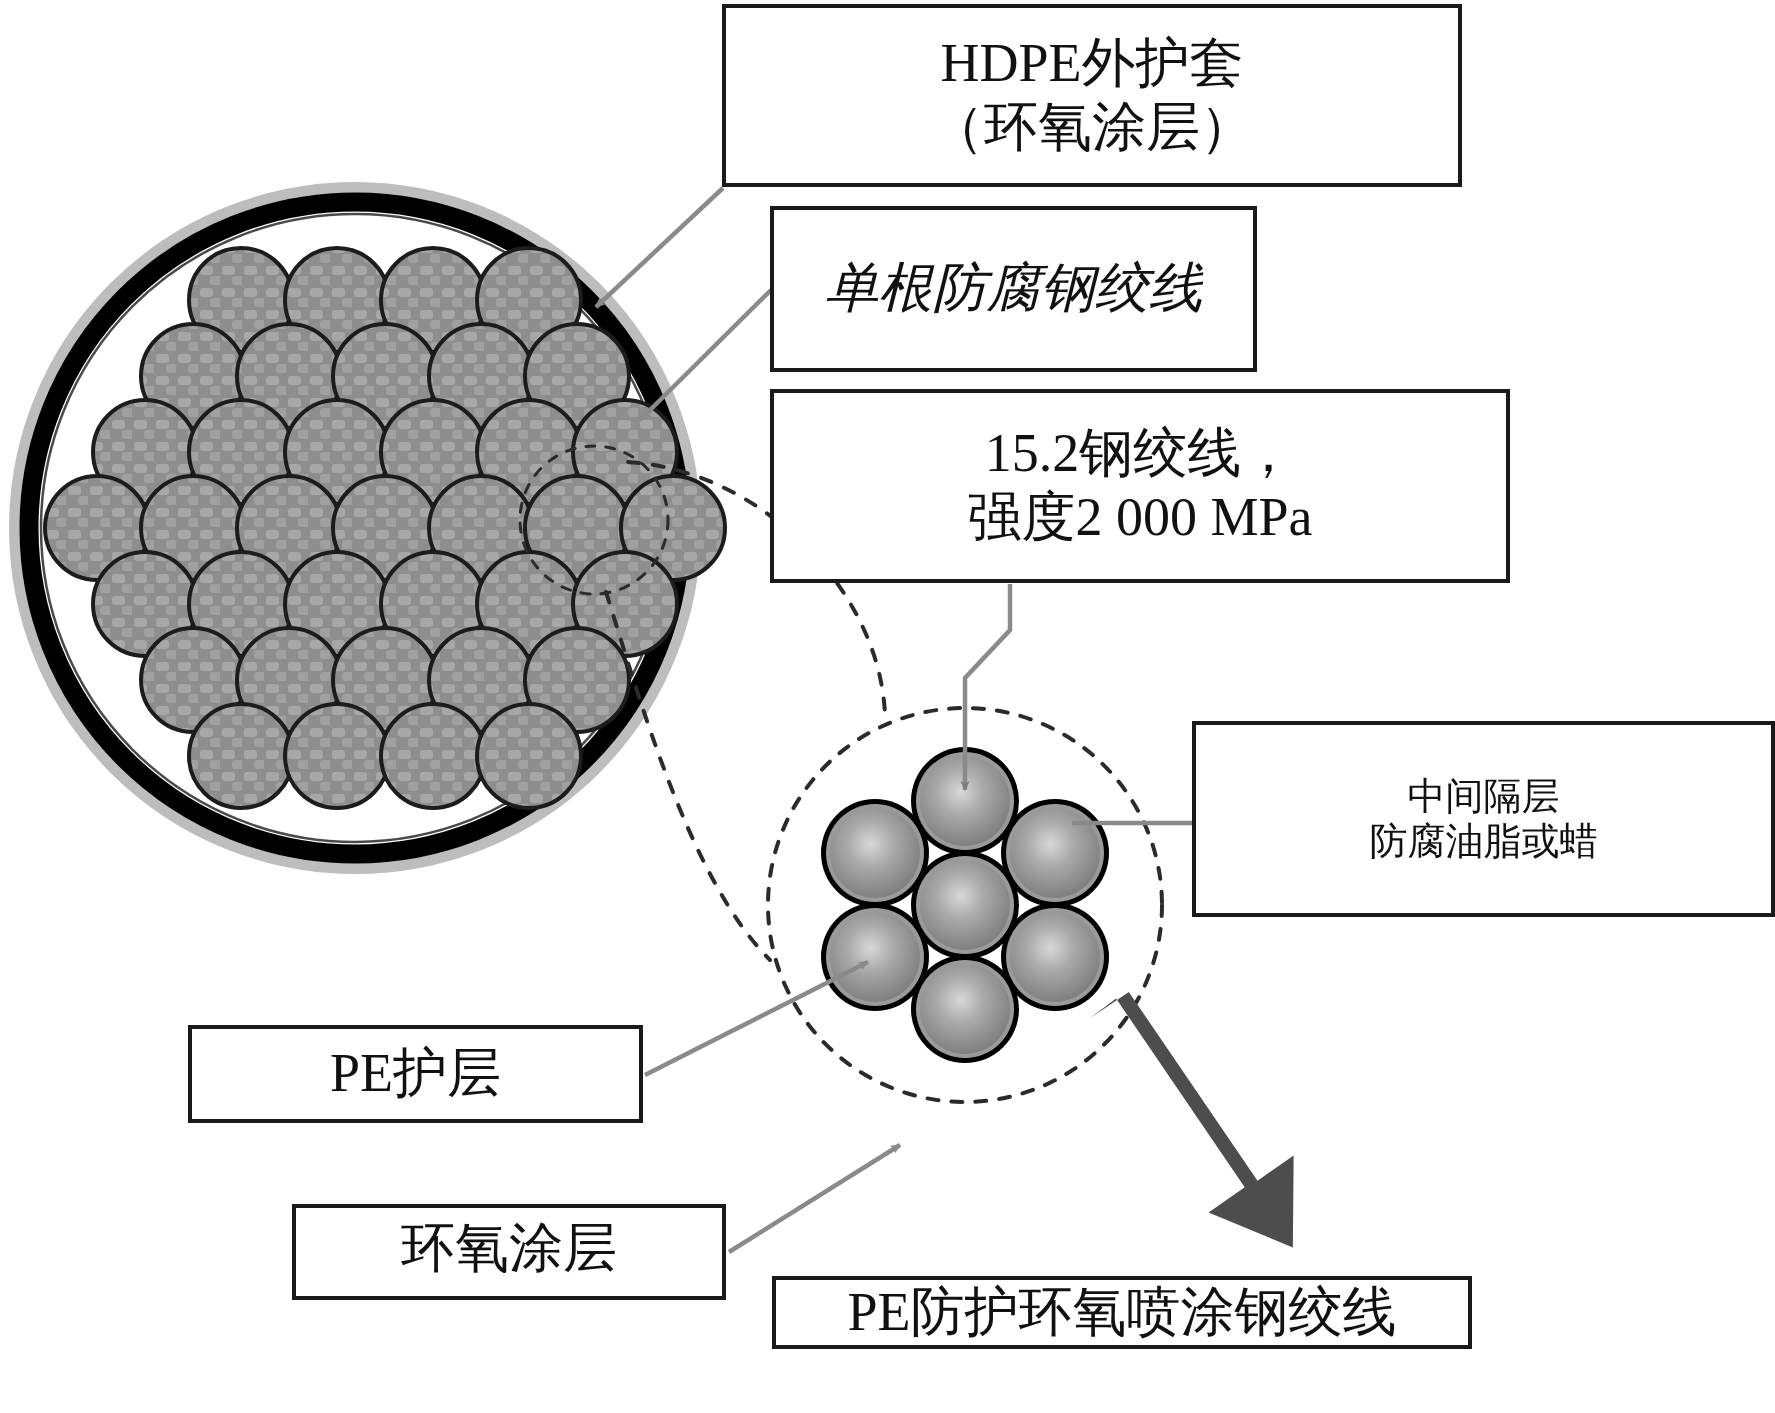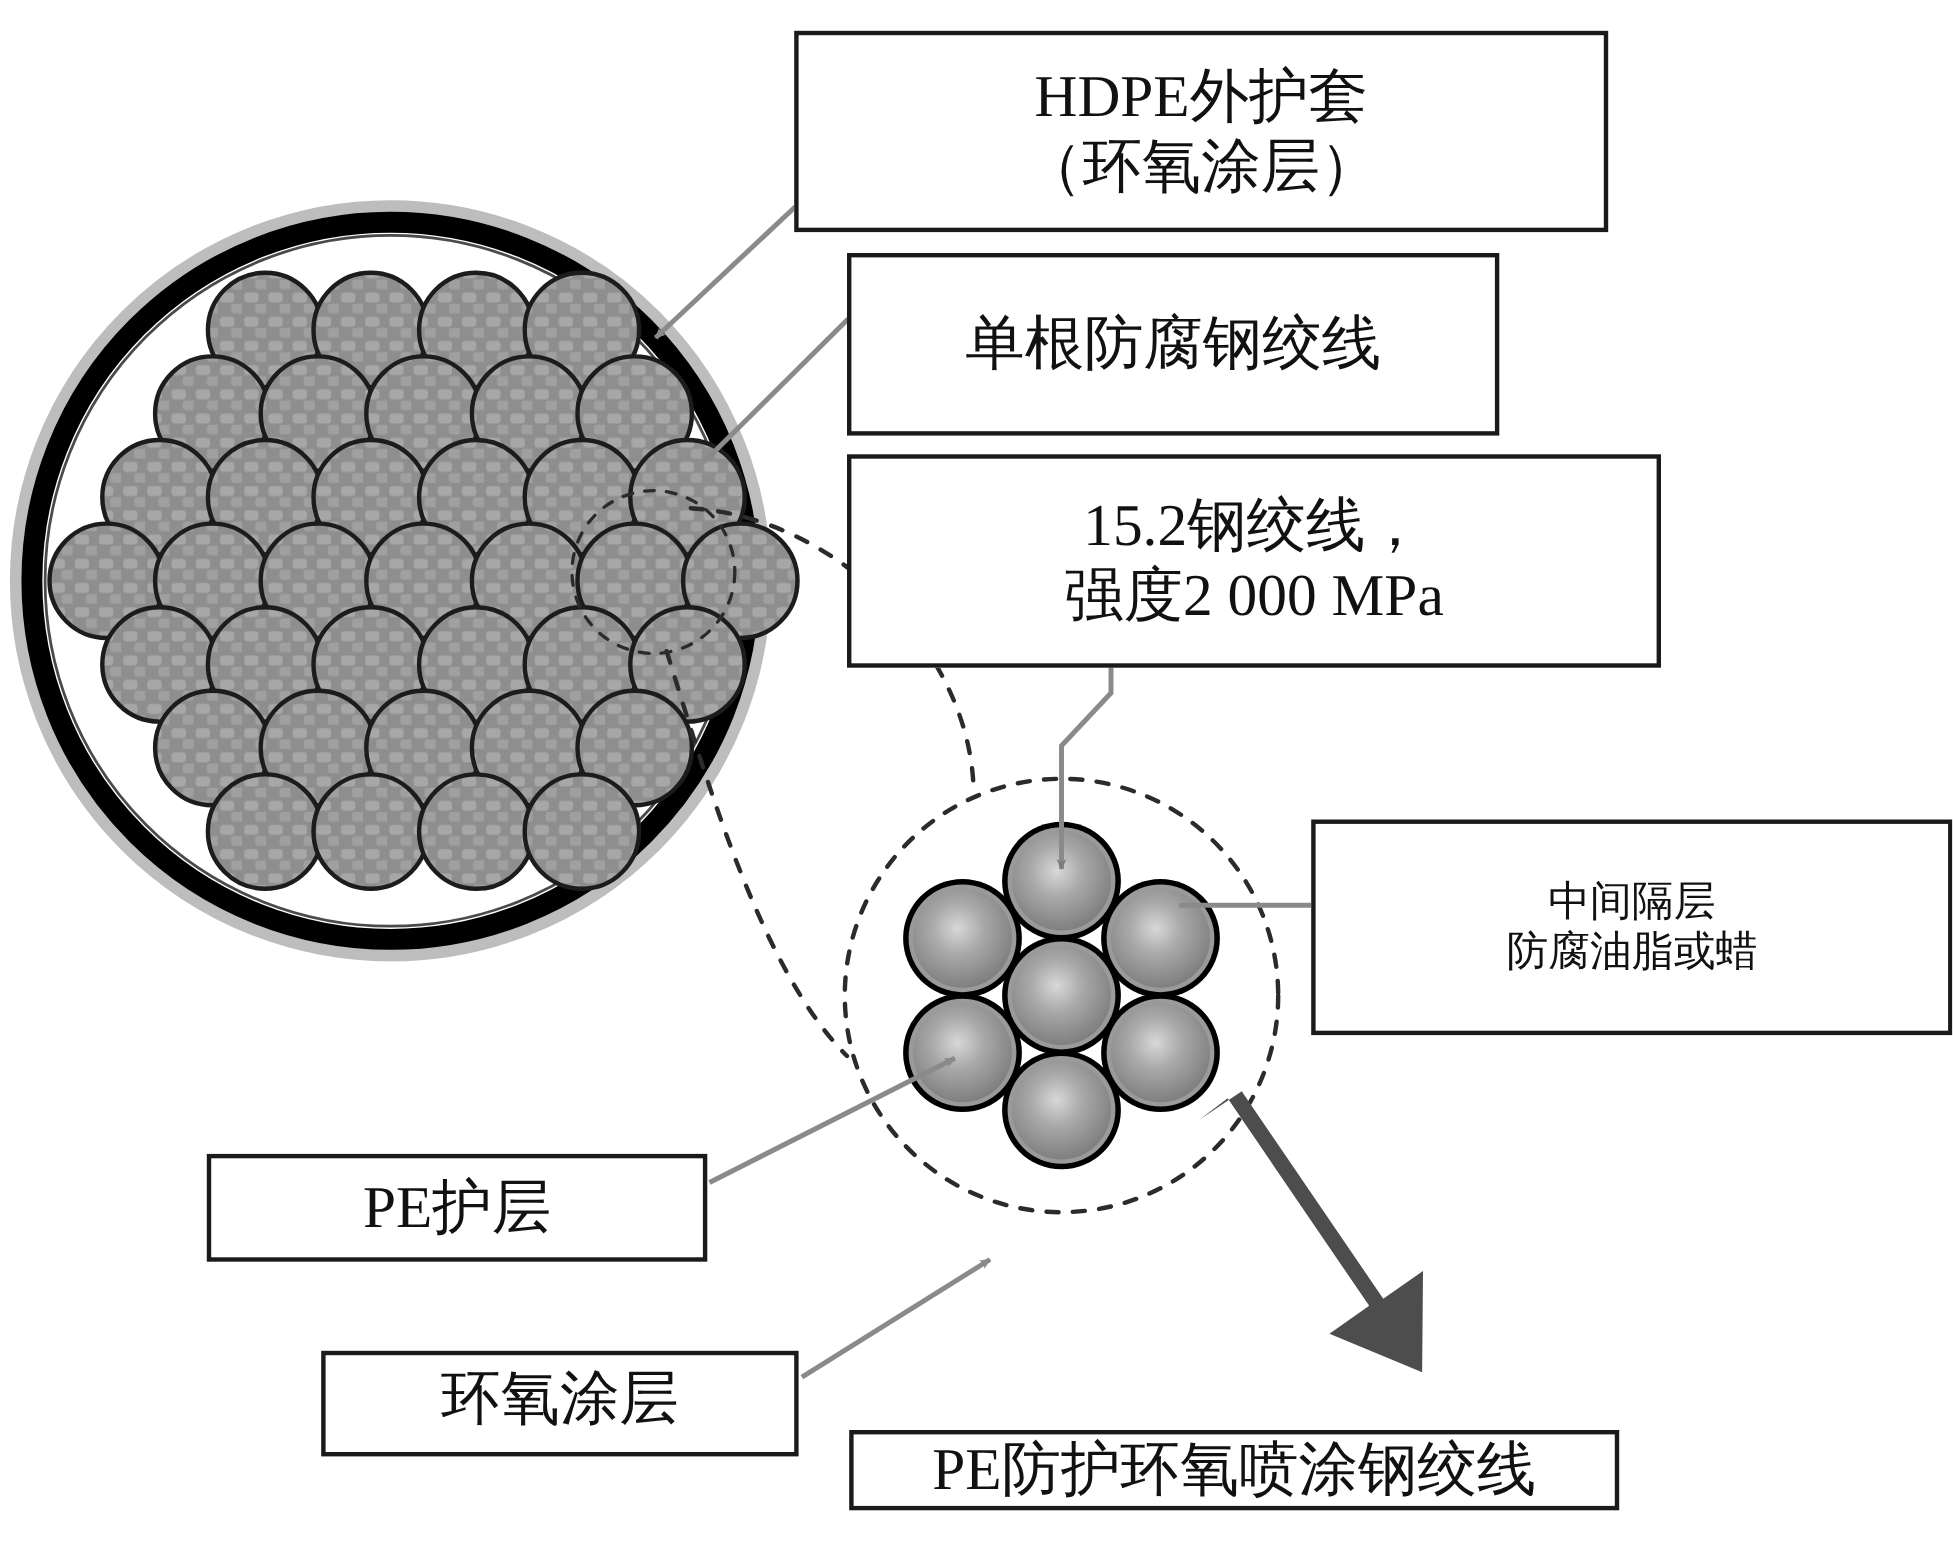--- a/index.html
+++ b/index.html
@@ -31,29 +31,28 @@
     background: #ffffff;
     border: 4px solid #1a1a1a;
     display: flex;
     flex-direction: column;
     align-items: center;
     justify-content: center;
     text-align: center;
     color: #111111;
     line-height: 1.18;
     z-index: 40;
-    margin-top: 24px;
   }
   .callout .line {
     display: block;
     white-space: nowrap;
   }
 
   #box-hdpe     { left: 722px;  top: 4px;    width: 740px; height: 183px; font-size: 54px; }
-  #box-strand   { left: 770px;  top: 206px;  width: 593px; height: 166px; font-size: 54px; }
+  #box-strand   { left: 770px;  top: 206px;  width: 487px; height: 166px; font-size: 54px; font-style: italic; }
   #box-spec     { left: 770px;  top: 389px;  width: 740px; height: 194px; font-size: 54px; }
   #box-grease   { left: 1192px; top: 721px;  width: 583px; height: 196px; font-size: 38px; }
   #box-pe       { left: 188px;  top: 1025px; width: 455px; height: 98px;  font-size: 54px; }
   #box-epoxy    { left: 292px;  top: 1204px; width: 434px; height: 96px;  font-size: 54px; font-family: Liberation Mono, monospace; }
   #box-product  { left: 772px;  top: 1276px; width: 700px; height: 73px;  font-size: 54px; }
 </style>
 </head>
 <body>
 
 <div id="stage">

